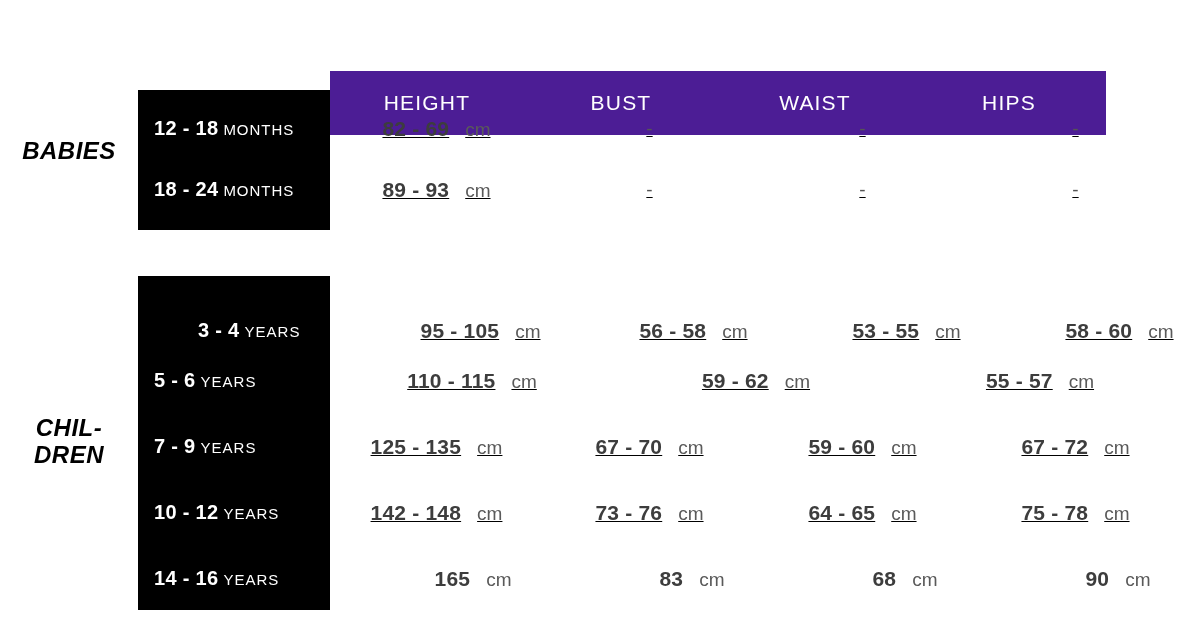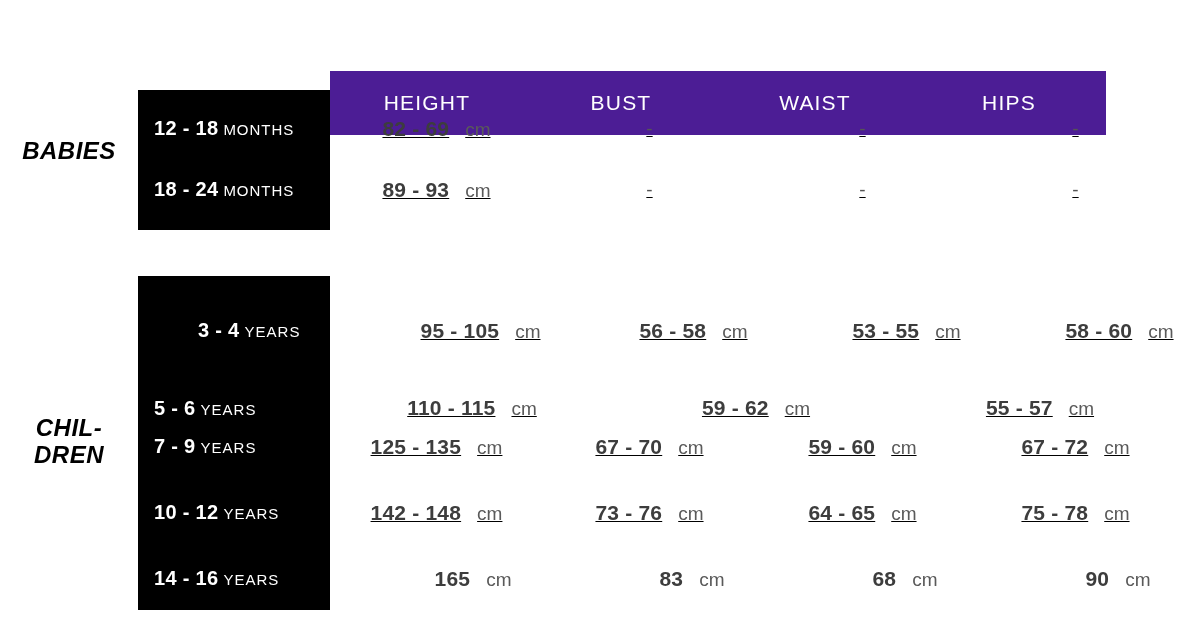--- a/index.html
+++ b/index.html
@@ -198,21 +198,21 @@
       <span class="val-num">56 - 58</span><span class="val-unit">cm</span>
     </div>
     <div class="val-cell">
       <span class="val-num">53 - 55</span><span class="val-unit">cm</span>
     </div>
     <div class="val-cell">
       <span class="val-num">58 - 60</span><span class="val-unit">cm</span>
     </div>
   </div>
 
-  <div class="row" style="top:359px;align-items:flex-end;">
+  <div class="row" style="top:350px;">
     <div class="age-cell">
       <span class="age-num">5 - 6</span><span class="age-unit">YEARS</span>
     </div>
     <div class="val-cell">
       <span class="val-num">110 - 115</span><span class="val-unit">cm</span>
     </div>
     <div class="val-cell">
       <span class="val-num">59 - 62</span><span class="val-unit">cm</span>
     </div>
     <div class="val-cell">

